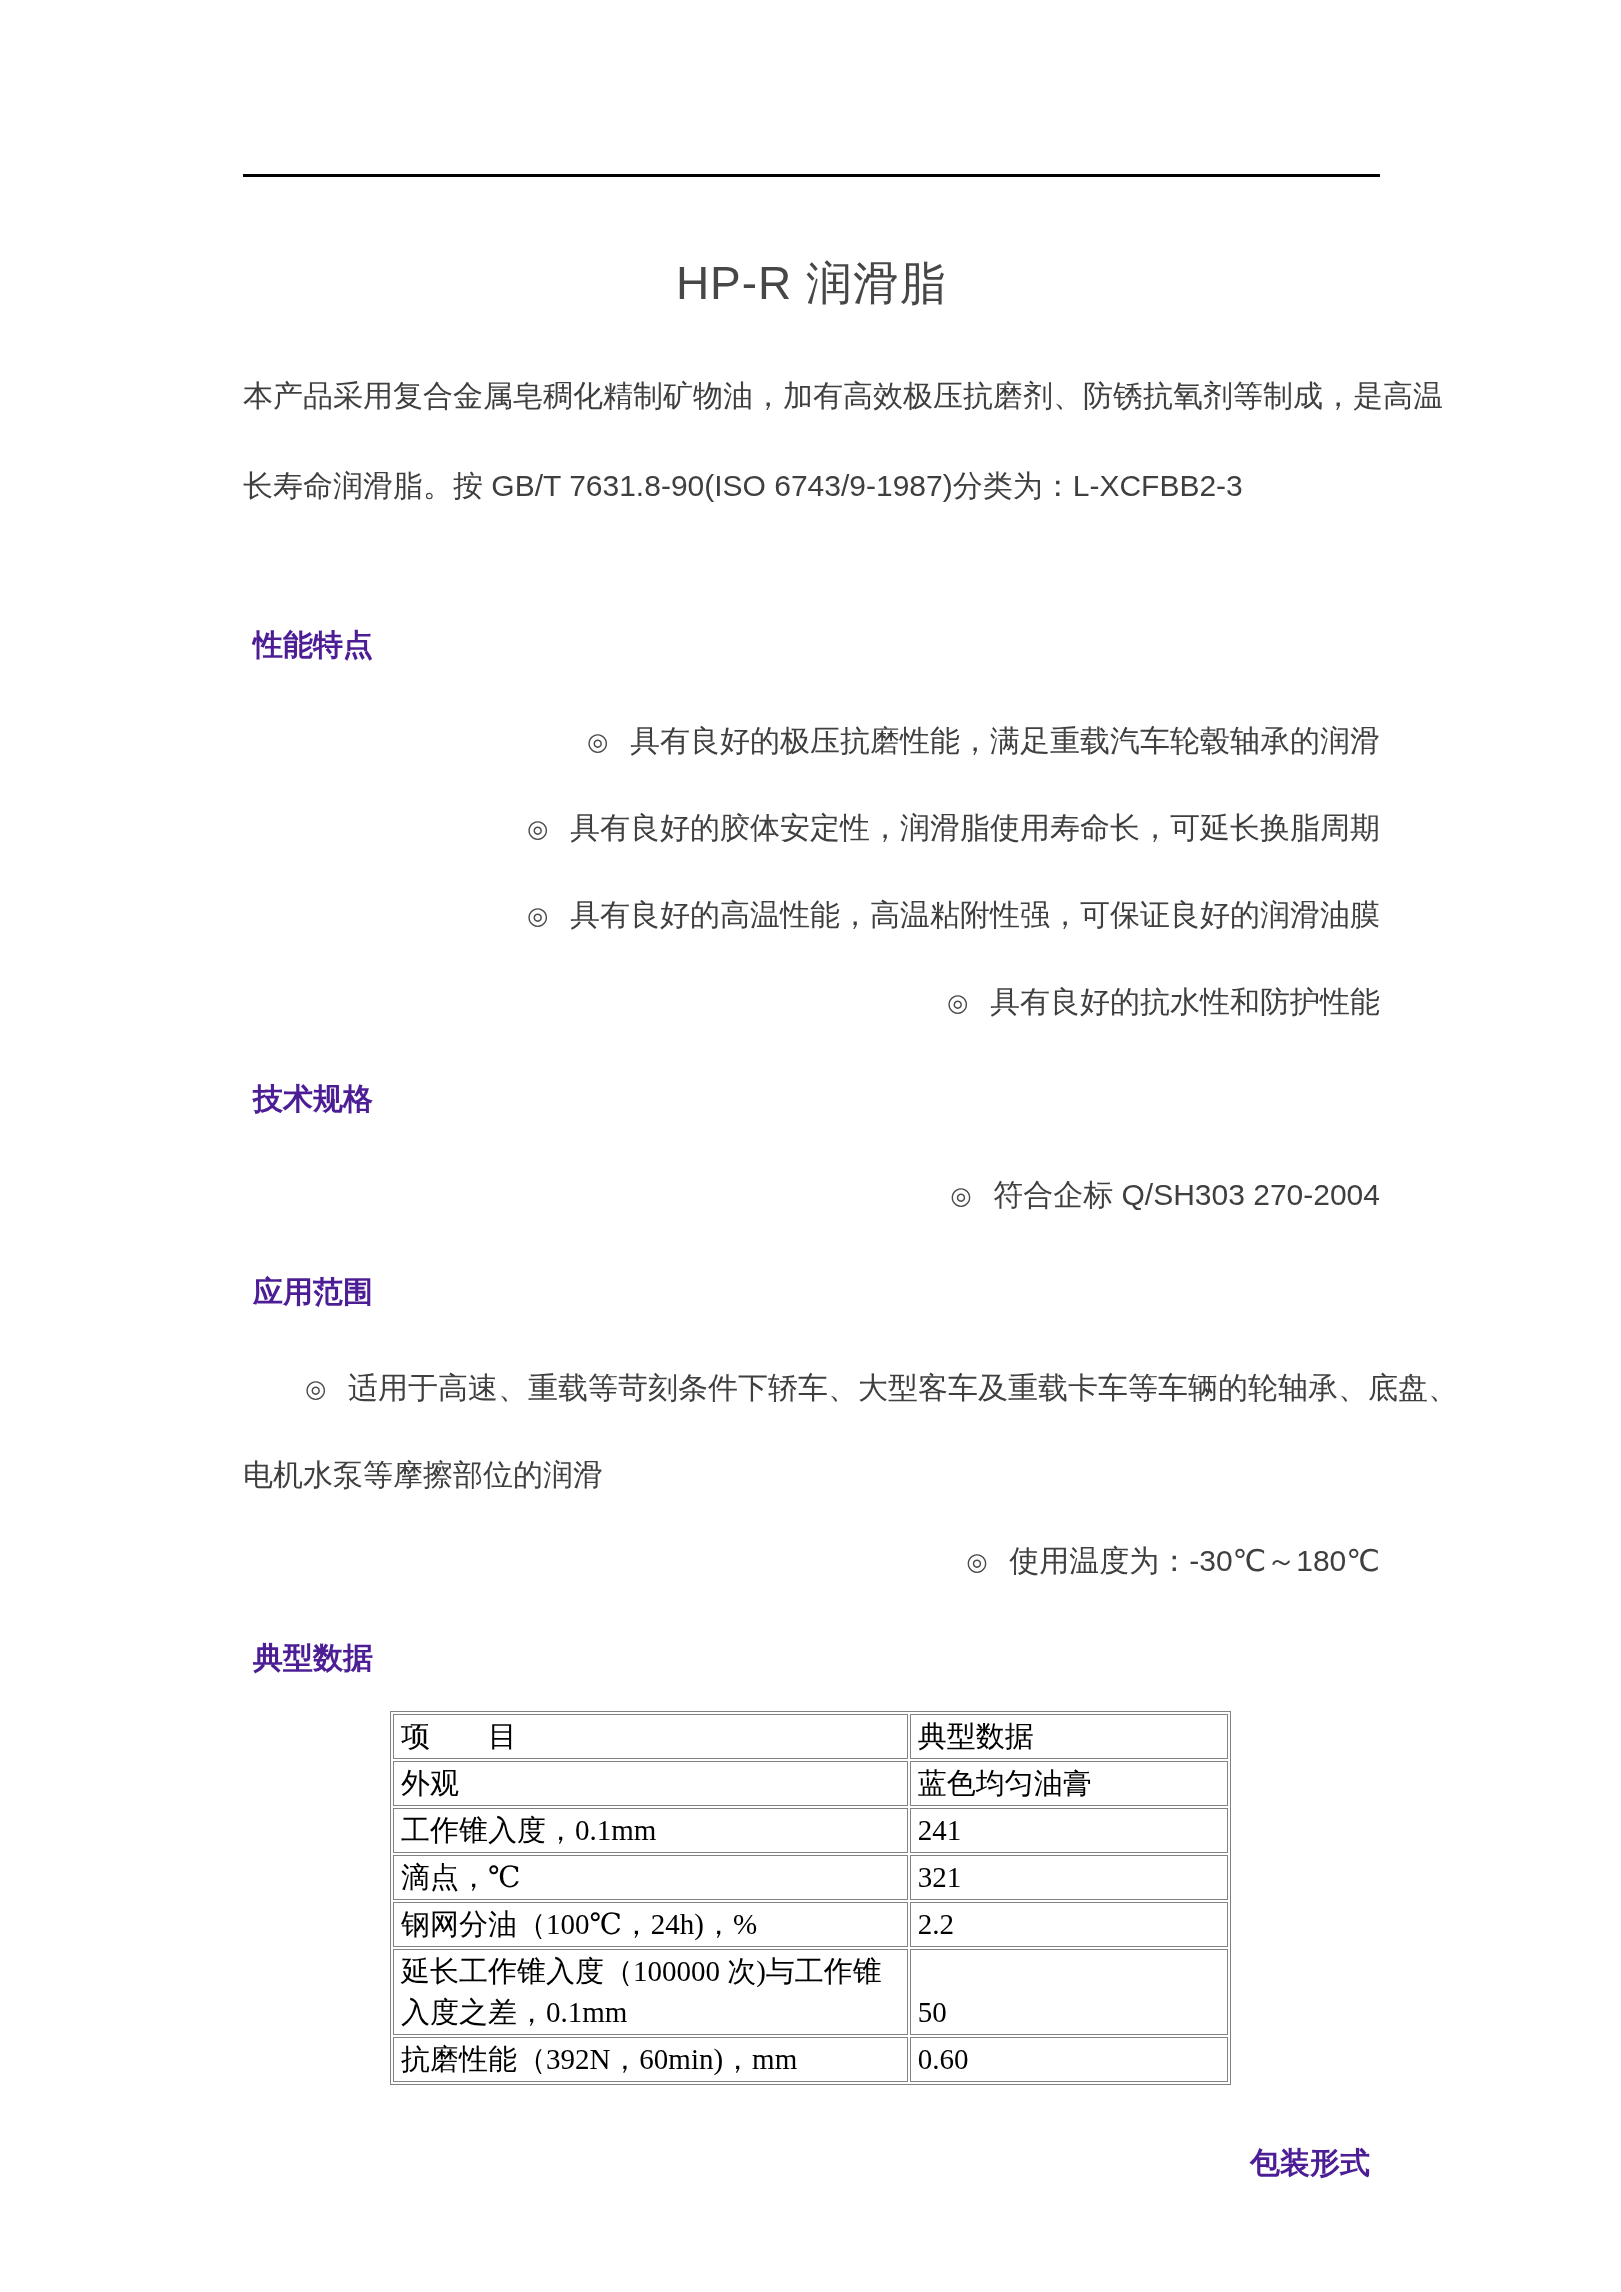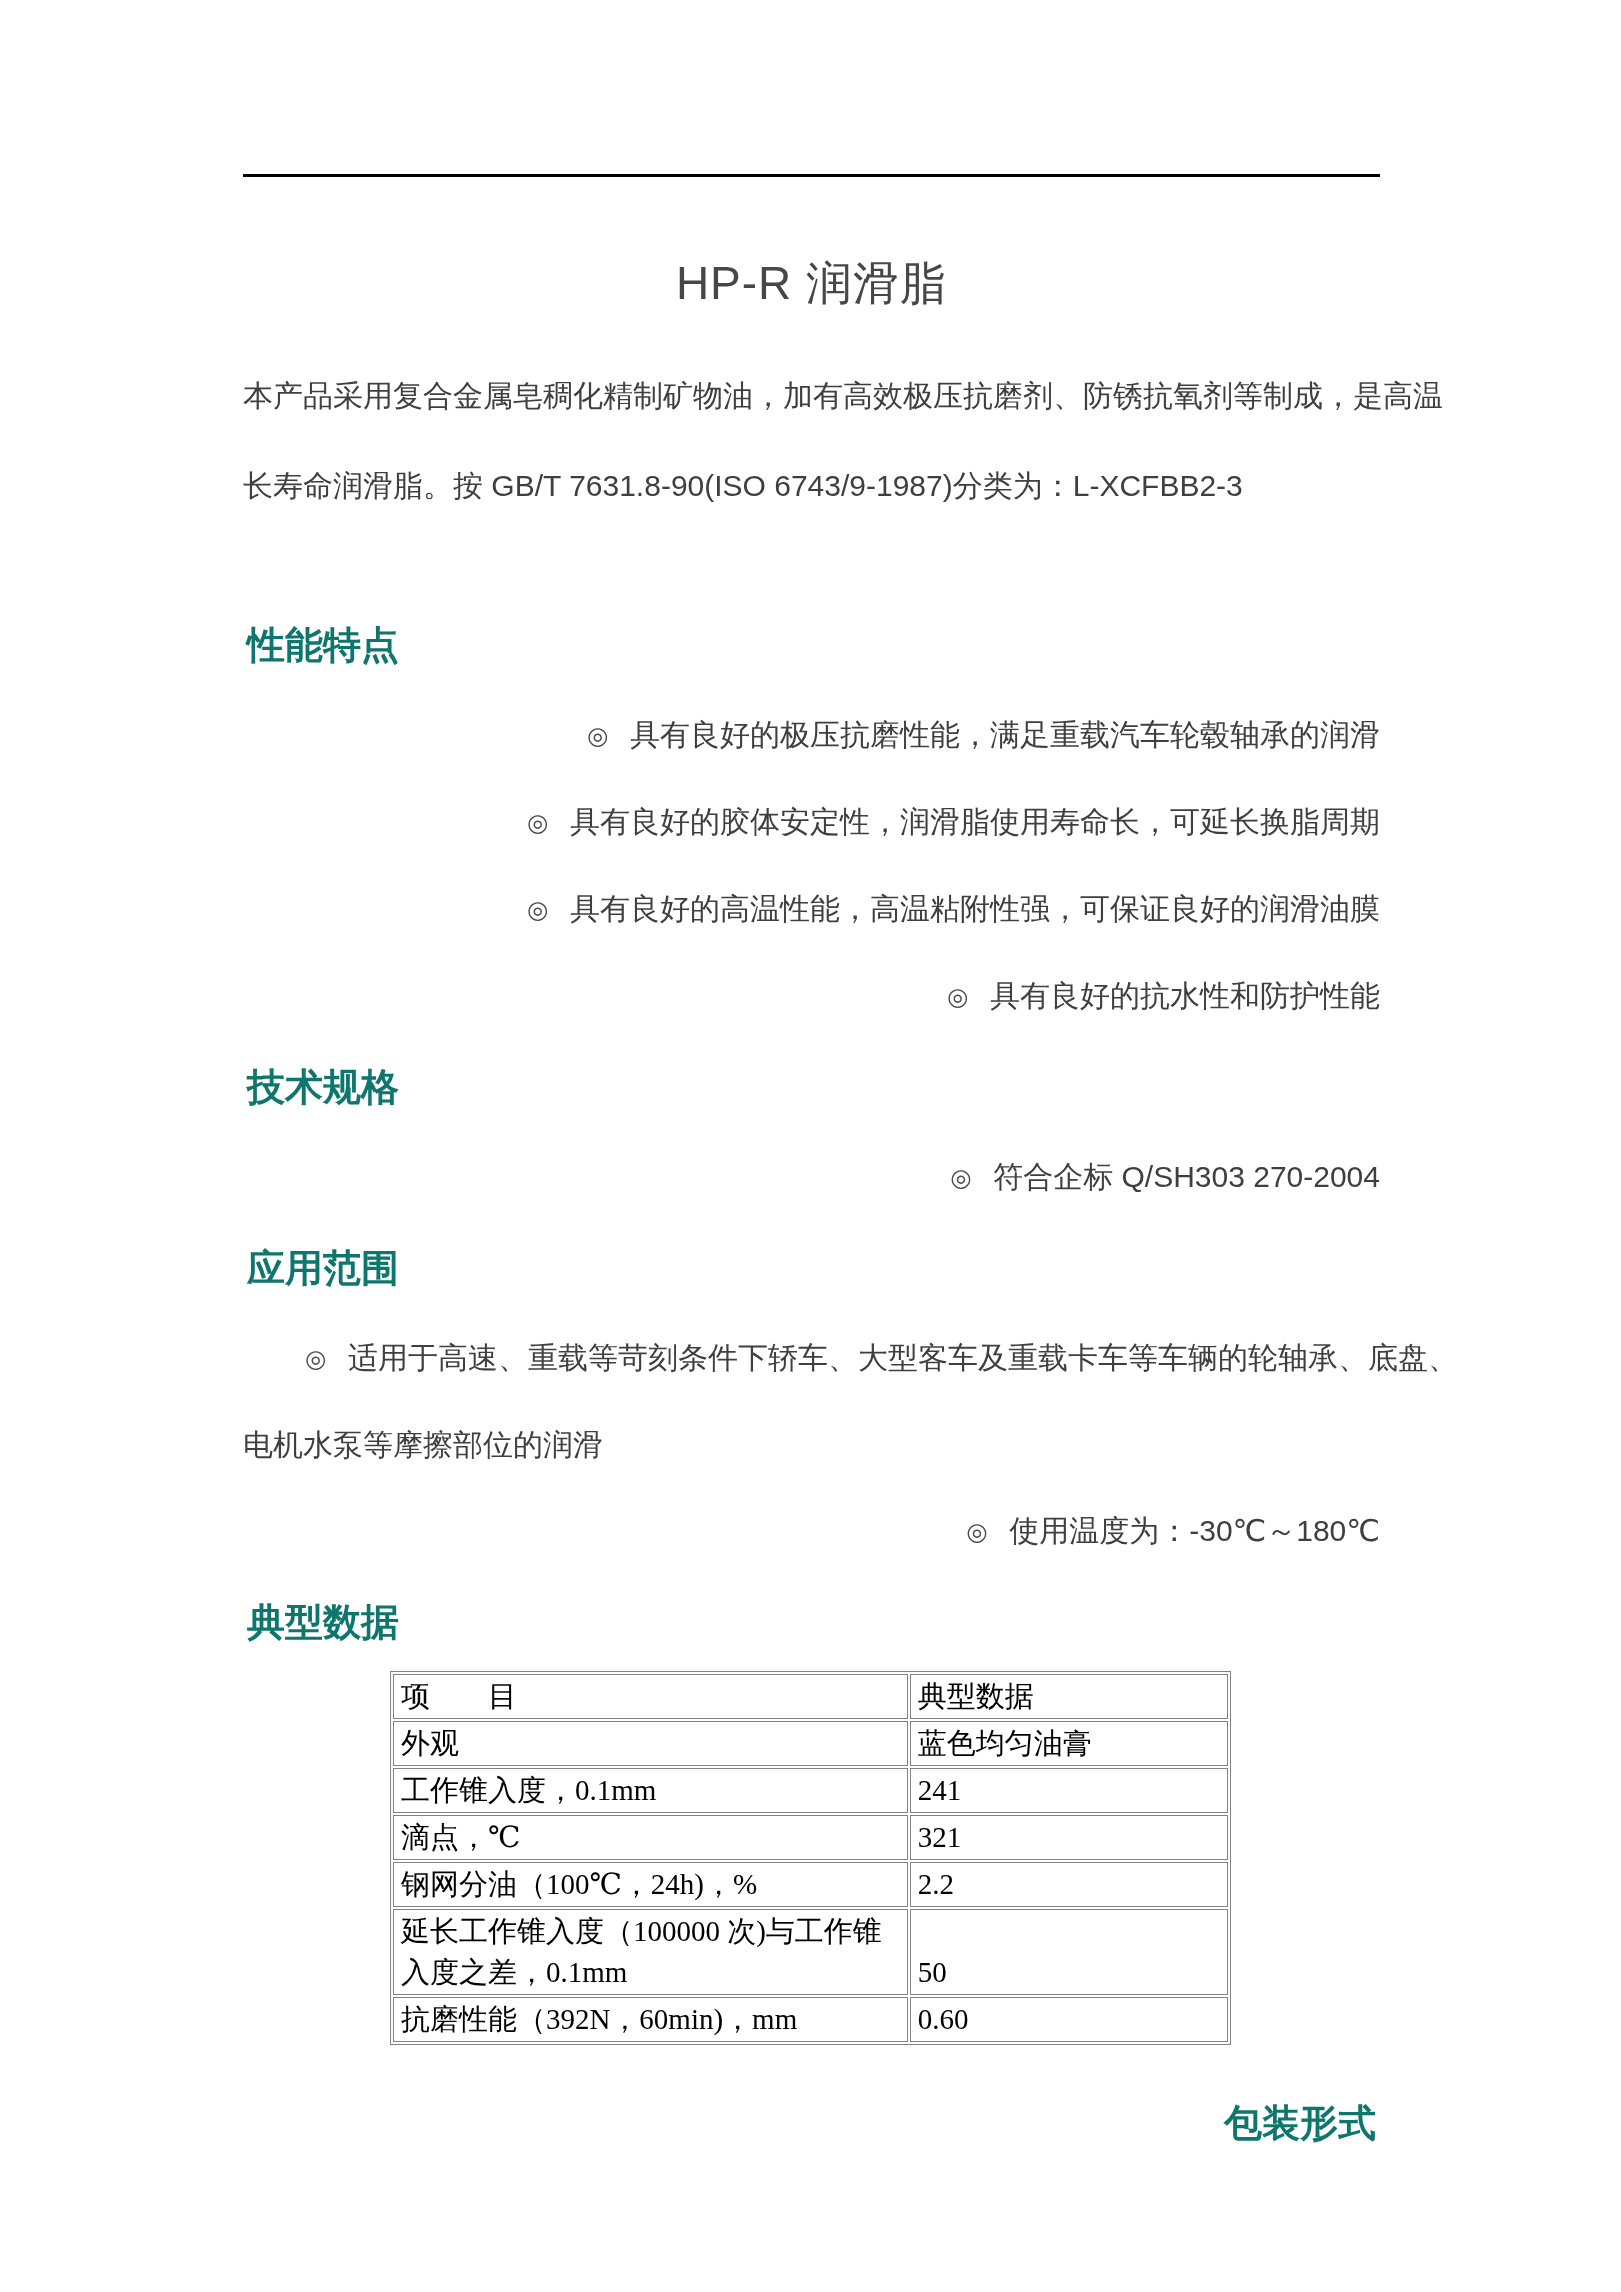--- a/index.html
+++ b/index.html
@@ -33,25 +33,25 @@
     color: #474747;
     letter-spacing: 1px;
   }
   .intro {
     margin-top: 35px;
     font-size: 30px;
     line-height: 90px;
   }
   .intro .line { white-space: nowrap; }
   h2.sec-heading {
-    margin: 4px;
-    font-size: 38px;
+    margin: 10px;
+    font-size: 30px;
     line-height: 86px;
     font-weight: 700;
-    color: #0f766e;
+    color: #4c1d95;
   }
   h2.sec-heading.first { margin-top: 71px; }
   h2.sec-heading.packaging { margin-top: 35px; text-align: right; }
   .bullet {
     font-size: 30px;
     line-height: 86px;
     text-indent: 59px;
     white-space: nowrap;
     text-align: right;
   }

